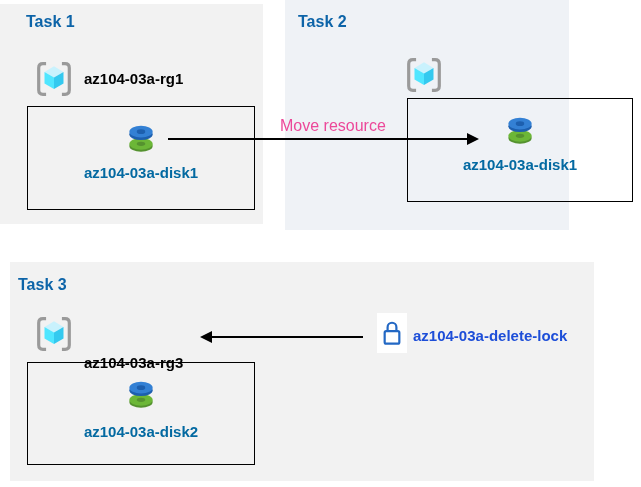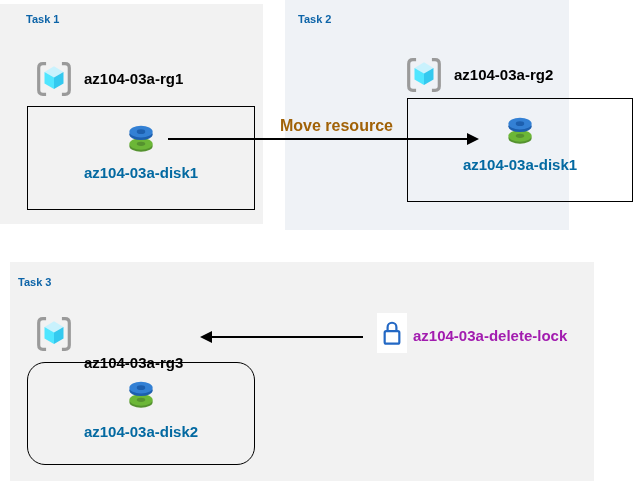--- a/index.html
+++ b/index.html
@@ -18,21 +18,21 @@
     position: absolute;
     background: var(--task-panel-gray);
   }
   .panel.t1 { left: 0px;   top: 4px;   width: 263px; height: 220px; }
   .panel.t2 { left: 285px; top: 0px;   width: 284px; height: 230px; background: var(--task2-panel); }
   .panel.t3 { left: 10px;  top: 262px; width: 584px; height: 219px; }
 
   .task-title {
     position: absolute;
     font-weight: bold;
-    font-size: 11px;
+    font-size: 16px;
     color: var(--title-blue);
     white-space: nowrap;
   }
   .t1 .task-title { left: 26px; top: 9px; }
   .t2 .task-title { left: 13px; top: 13px; }
   .t3 .task-title { left: 8px; top: 14px; }
 
   .rg-icon { position: absolute; width: 38px; height: 38px; }
   .t1 .rg-icon { left: 35px;  top: 56px; }
   .t2 .rg-icon { left: 120px; top: 56px; }
@@ -51,21 +51,21 @@
   .t2 .rg-label { left: 169px; top: 66px; }
   .t3 .rg-label { left: 74px;  top: 62px; margin-top: 30px; }
 
   .res-box {
     position: absolute;
     border: 1.5px solid #000;
     background: transparent;
   }
   .t1 .res-box { left: 27px;  top: 102px; width: 228px; height: 104px; }
   .t2 .res-box { left: 122px; top: 98px;  width: 226px; height: 104px; }
-  .t3 .res-box { left: 17px;  top: 100px; width: 228px; height: 103px; border-radius: 18px; }
+  .t3 .res-box { left: 17px;  top: 100px; width: 228px; height: 103px; }
 
   .disk-icon {
     position: absolute;
     width: 36px; height: 36px;
     left: 50%; transform: translateX(-50%);
     top: 13px;
   }
   .res-label {
     position: absolute;
     width: 100%;
@@ -83,42 +83,42 @@
   .move-line  { left: 168px; top: 138px; width: 300px; }
   .move-head  {
     position: absolute; left: 467px; top: 133px;
     width: 0; height: 0;
     border-top: 6px solid transparent;
     border-bottom: 6px solid transparent;
     border-left: 12px solid var(--arrow-black);
   }
   .move-label {
     position: absolute; left: 280px; top: 117px;
-    font-weight: bold; font-size: 16px; color: #a16207; white-space: nowrap;
+    font-weight: normal; font-size: 16px; color: #ec4899; white-space: nowrap;
   }
   .lock-line { left: 211px; top: 336px; width: 152px; }
   .lock-head {
     position: absolute; left: 200px; top: 331px;
     width: 0; height: 0;
     border-top: 6px solid transparent;
     border-bottom: 6px solid transparent;
     border-right: 12px solid var(--arrow-black);
   }
 
   
   .lock-badge {
     position: absolute; left: 377px; top: 313px;
     width: 30px; height: 40px;
     background: #ffffff;
     display: flex; align-items: center; justify-content: center;
   }
   .lock-badge svg { width: 22px; height: 30px; }
   .lock-text {
     position: absolute; left: 413px; top: 326px;
-    font-size: 15px; color: #a21caf; line-height: 19px; white-space: nowrap;
+    font-size: 15px; color: #1d4ed8; line-height: 19px; white-space: nowrap;
   }
   .lock-name { font-weight: bold; }
   .lock-type-label { font-weight: bold; }
 
   
   .bracket { stroke: var(--rg-bracket-gray); stroke-width: 6; fill: none; }
   .cube-top   { fill: var(--cube-top); }
   .cube-left  { fill: var(--cube-left); }
   .cube-right { fill: var(--cube-right); }
   .disk-blue-top    { fill: var(--disk-blue-top); }
@@ -164,21 +164,20 @@
         </svg>
       <div class="res-label">az104-03a-disk1</div>
     </div>
   </section>
 
   <section class="panel t2">
     <div class="task-title">Task 2</div>
     <svg class="rg-icon" viewBox="0 0 72 72">
         <use href="#rg-icon-def"></use>
       </svg>
-    <div class="rg-label">az104-03a-rg2</div>
     <div class="res-box">
       <svg class="disk-icon" viewBox="0 0 68 68">
           <use href="#disk-icon-def"></use>
         </svg>
       <div class="res-label">az104-03a-disk1</div>
     </div>
   </section>
 
   <section class="panel t3">
     <div class="task-title">Task 3</div>

